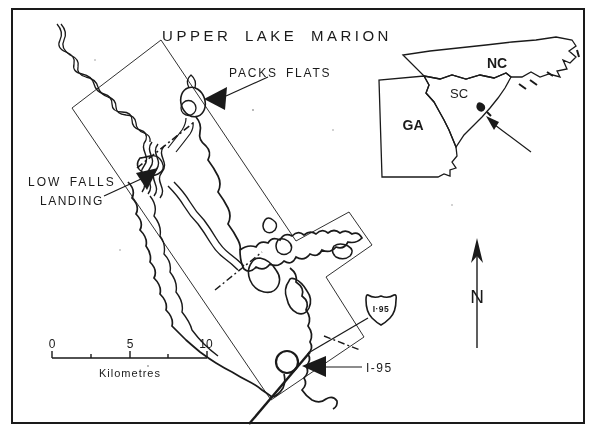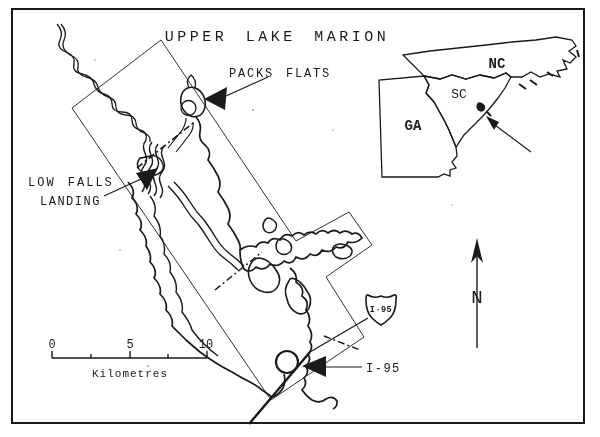--- a/index.html
+++ b/index.html
@@ -1,20 +1,20 @@
 <!DOCTYPE html>
 <html><head>
 <meta charset="utf-8">
 <style>
   html,body{margin:0;padding:0;background:#ffffff;}
   .fig{
     position:relative;
     width:600px;height:437px;
     background:#ffffff;
-    font-family:Liberation Mono, monospace;
+    font-family:Liberation Sans, sans-serif;
     overflow:hidden;
   }
   svg{display:block;}
   svg text{fill:#1a1a1a;}
   .ink{stroke:#1a1a1a;fill:none;}
 </style>
 </head>
 <body>
 
 <div class="fig">

